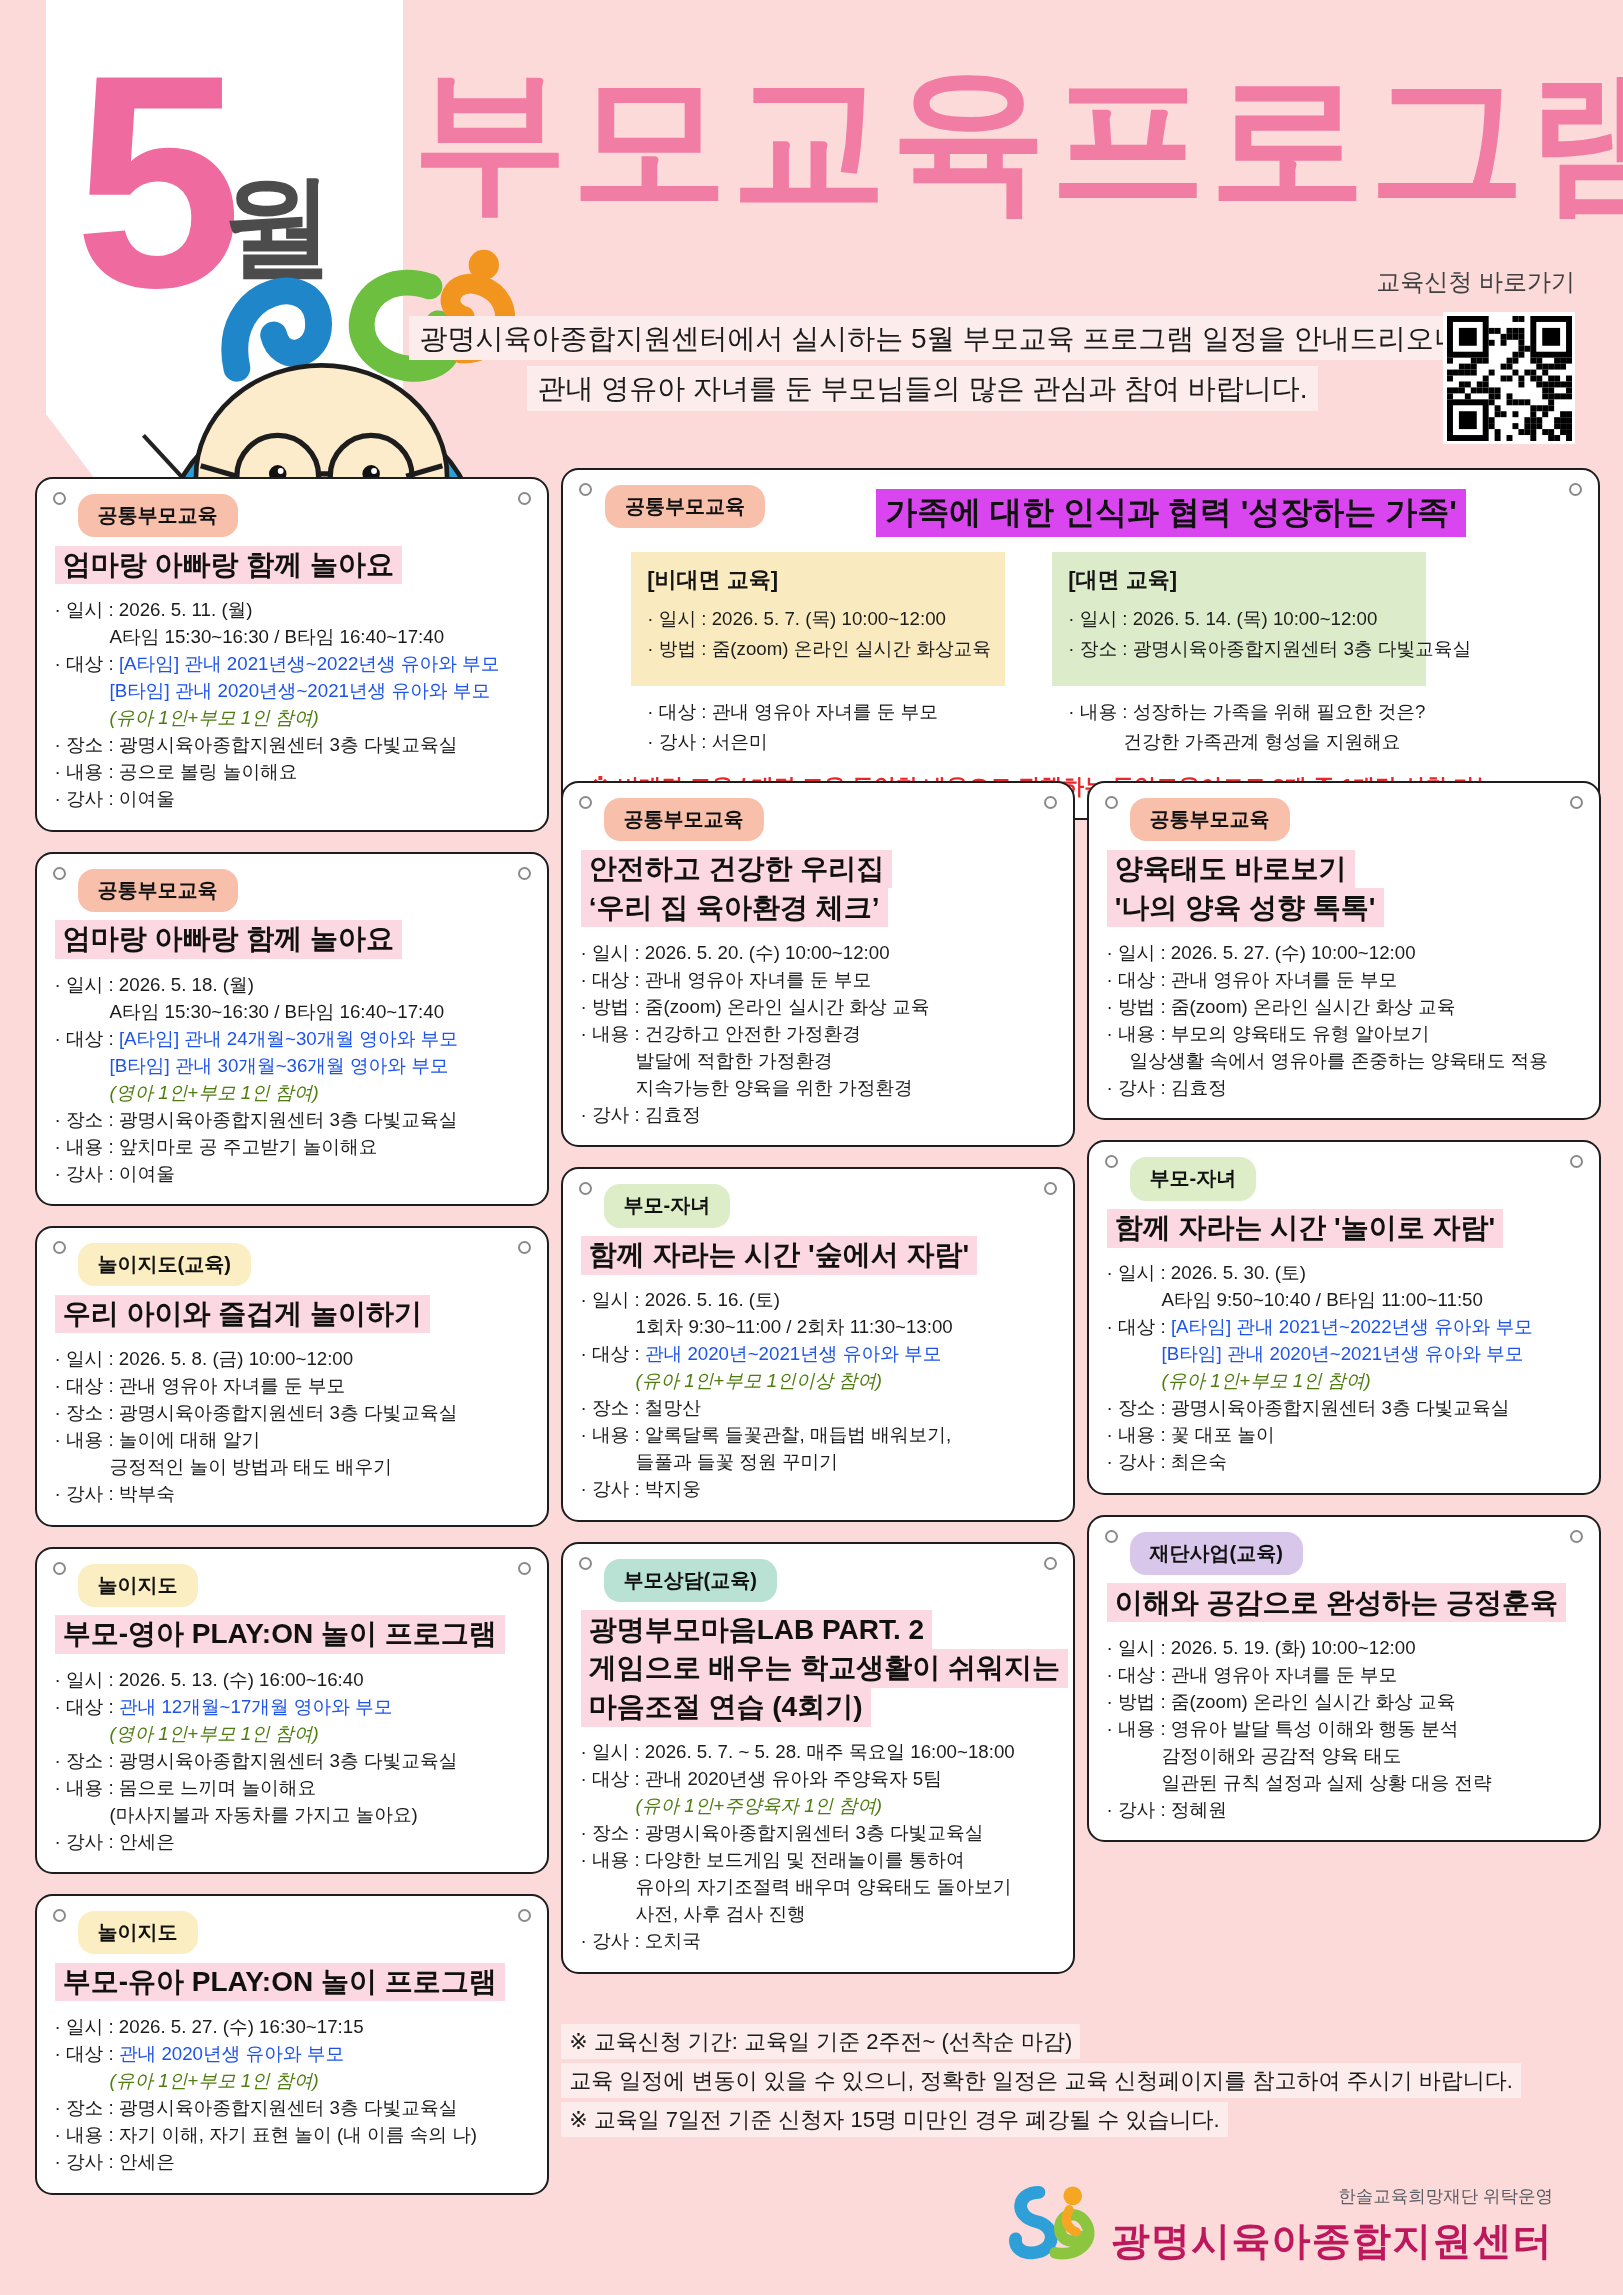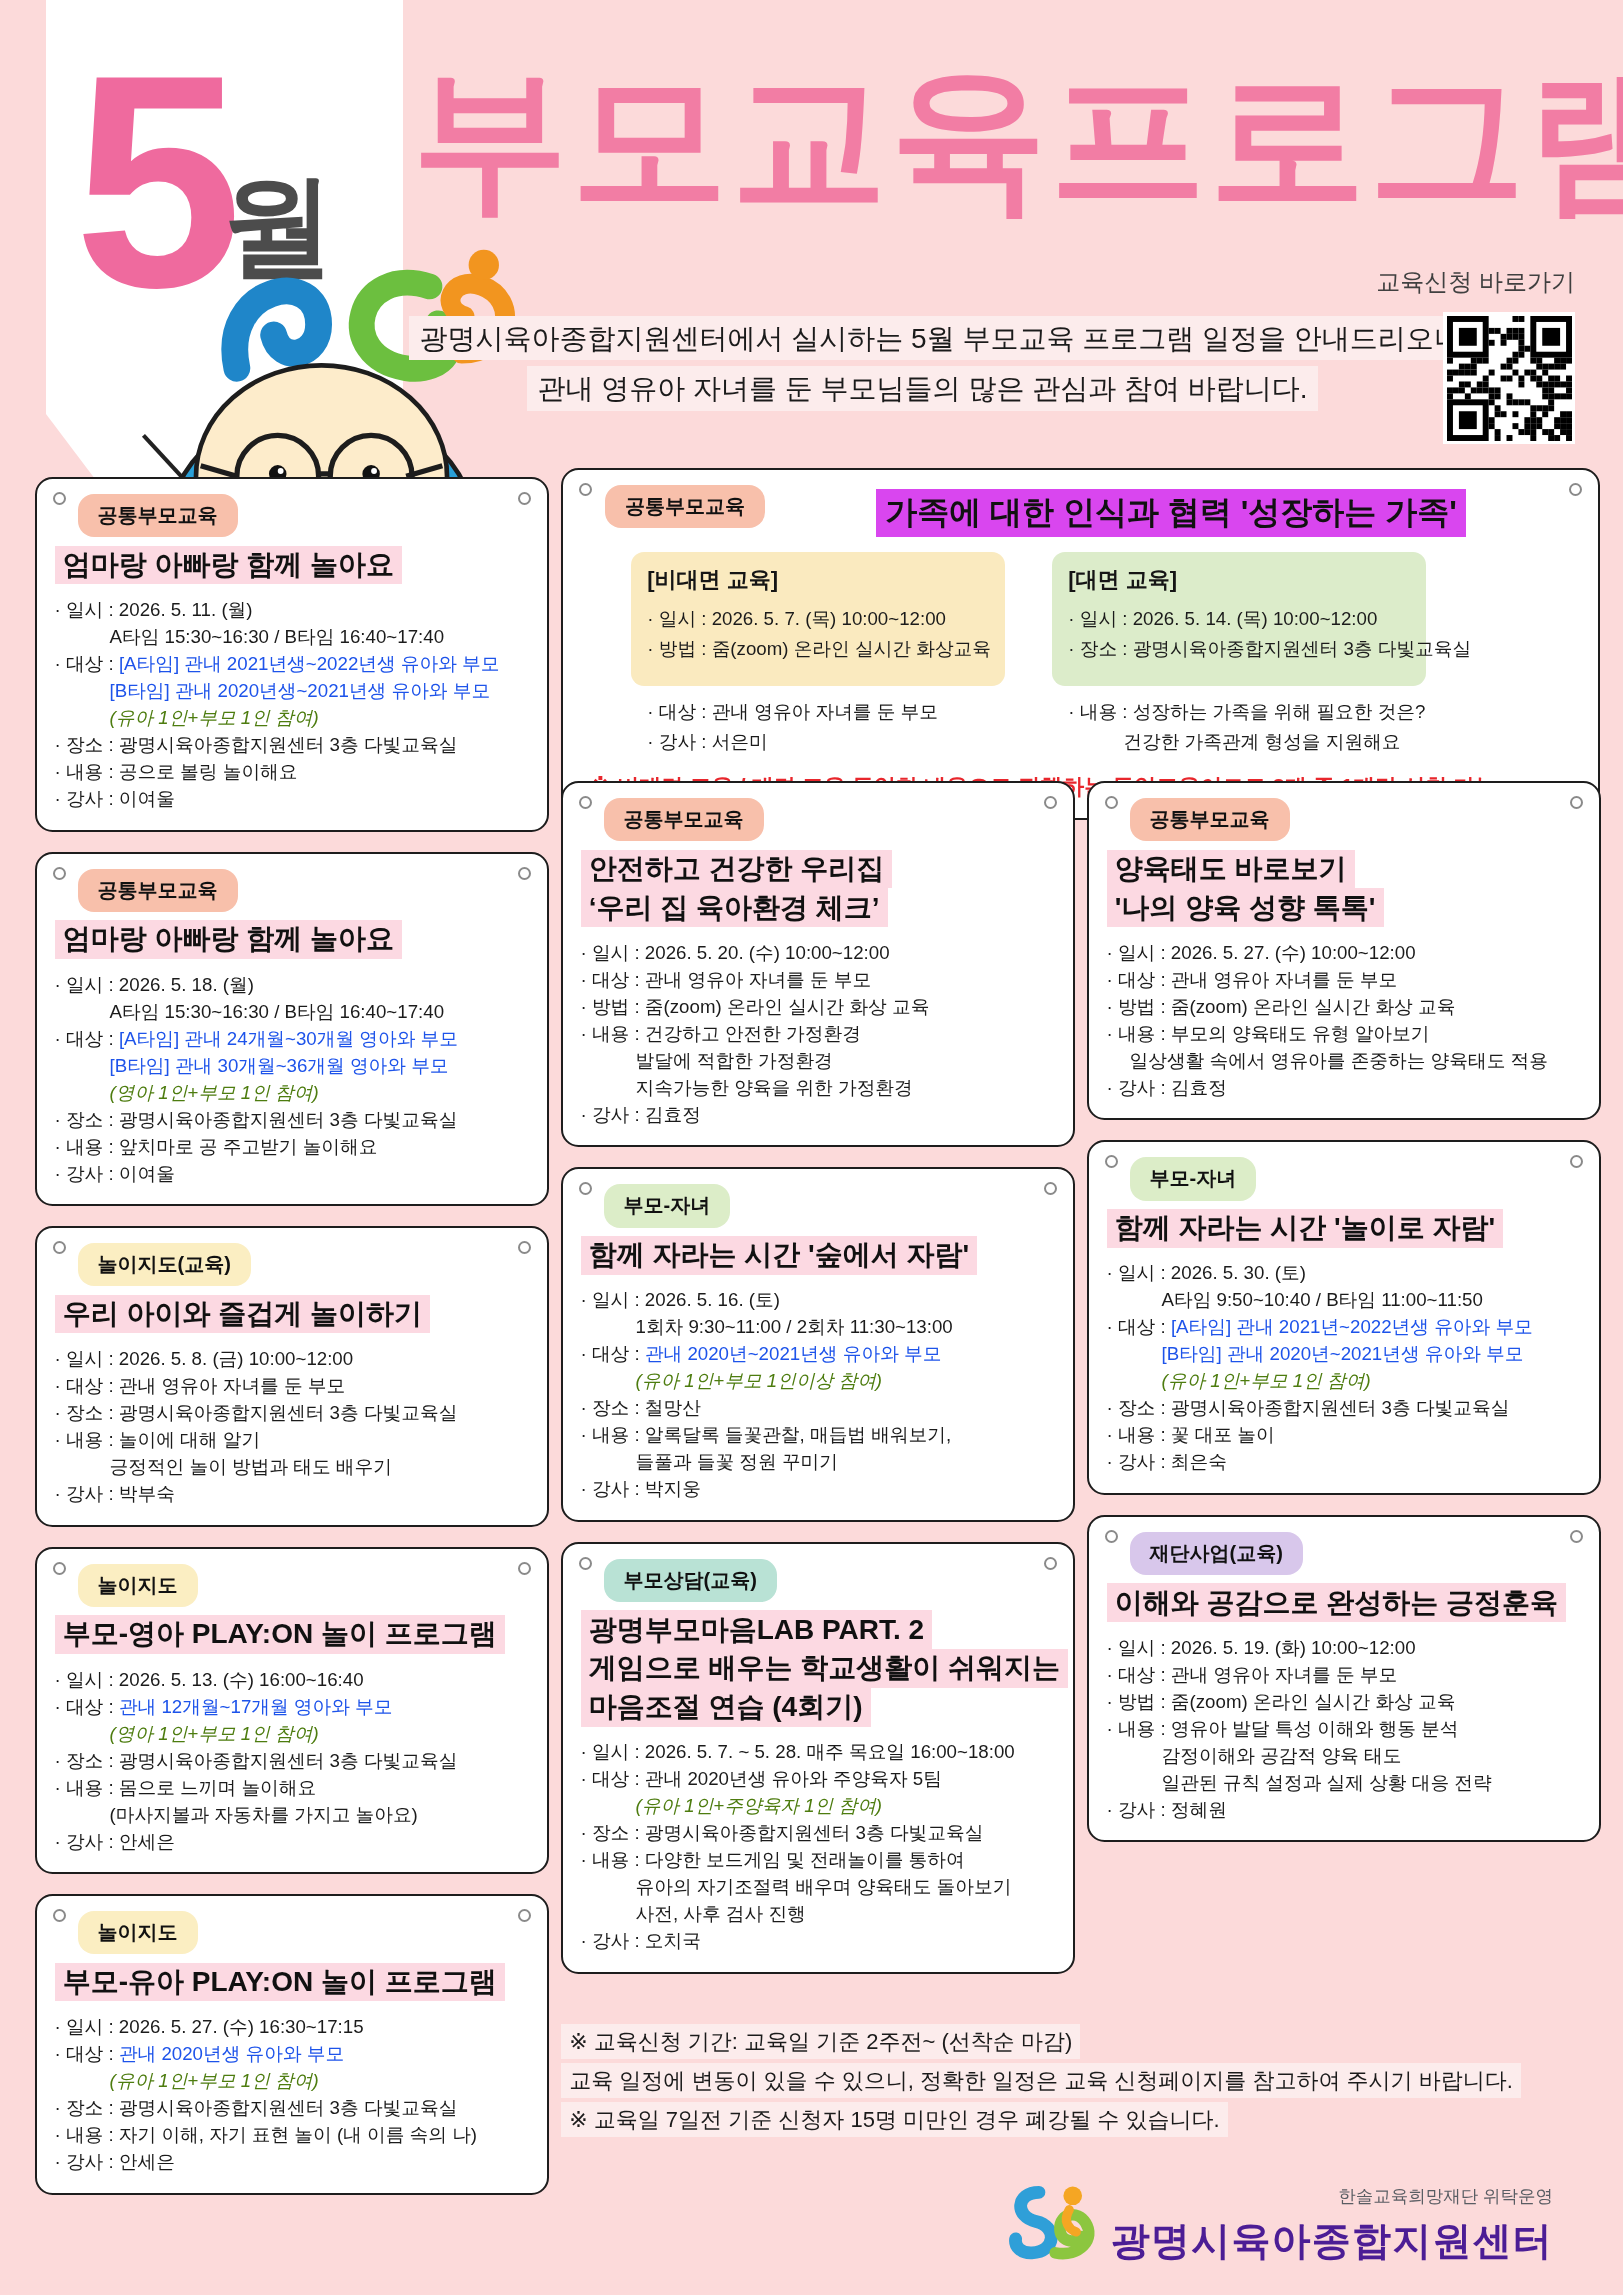--- a/index.html
+++ b/index.html
@@ -48,35 +48,35 @@
   .wide-card{position:absolute;left:561px;top:468px;width:1039px;min-height:292px;z-index:3;
              background:#ffffff;border:2.3px solid #1d1d1d;border-radius:17.5px;box-sizing:border-box;
              padding:15px 21px 16.3px 21px;}
   .wide-head{display:flex;align-items:flex-start;}
   .wide-head .badge{margin-left:21px;}
   .wide-head .title-zone{flex:1;text-align:center;padding-top:3.5px;}
   .wide-head .hl{display:inline-block;background:#d946ef;color:#111;font-size:32px;font-weight:bold;
                  padding:2.3px 9.3px;white-space:nowrap;}
   .wide-grid{display:flex;gap:47px;margin:15px 0 0 47px;}
   .wbox-col{width:374px;}
-  .wbox{border-radius:13px;padding:13px 16.3px;box-sizing:border-box;min-height:134px;}
+  .wbox{border-radius:0;padding:13px 16.3px;box-sizing:border-box;min-height:134px;}
   .wbox .bh{font-size:22px;font-weight:bold;margin-bottom:9.3px;}
   .wbox .ln, .wbelow .ln{font-size:18.7px;line-height:30px;}
   .wbelow{margin-top:10.5px;padding-left:16.3px;}
   .wide-note{margin:15px 0 0 5.8px;font-size:22px;font-weight:bold;color:#e8262c;white-space:nowrap;}
 
   
   .notes{position:absolute;left:561px;top:2024px;z-index:2;}
   .notes .strip{display:block;width:max-content;background:#fcecec;color:#1b1b1b;
                 font-size:22px;line-height:1.25;padding:3.5px 8.2px;margin-bottom:4.7px;}
   .brand{position:absolute;right:70px;top:2176px;z-index:2;display:flex;align-items:flex-end;}
   .brand .mark{width:99px;height:99px;margin-right:8.2px;}
   .brand .texts{text-align:right;padding-bottom:7px;}
   .brand .small{font-size:17.5px;color:#595d63;margin-bottom:5.8px;}
-  .brand .big{font-size:39px;font-weight:900;color:#4c1d95;letter-spacing:1.2px;white-space:nowrap;}
+  .brand .big{font-size:39px;font-weight:900;color:#be185d;letter-spacing:1.2px;white-space:nowrap;}
 </style>
 </head>
 <body>
 
 <div class="poster">
 
   <div class="banner">
     <span class="five">5</span>
     <span class="wol">월</span>
   </div>

